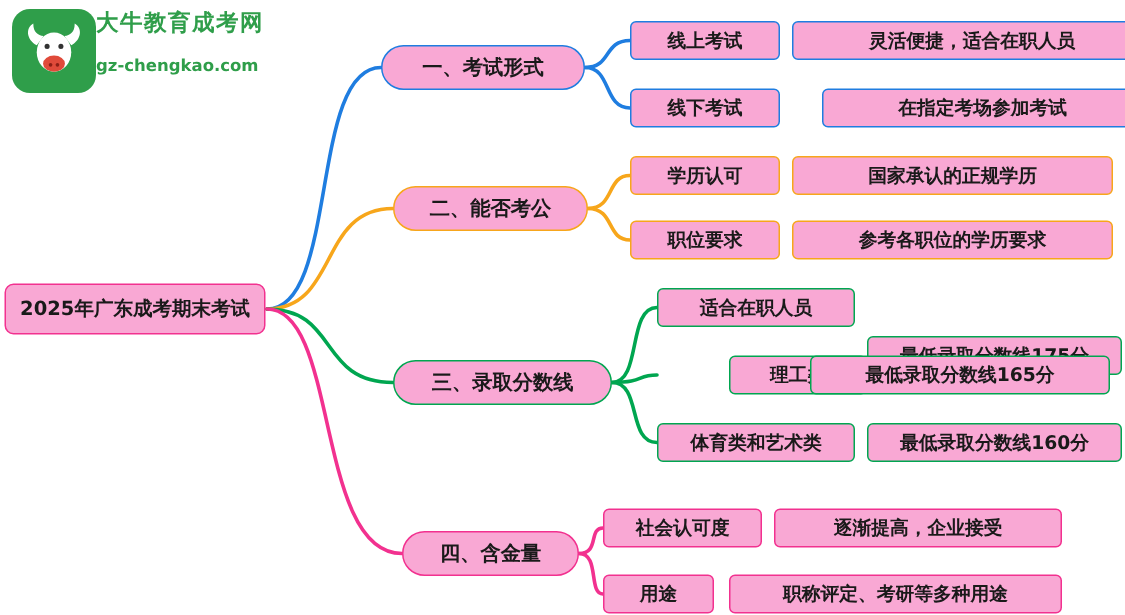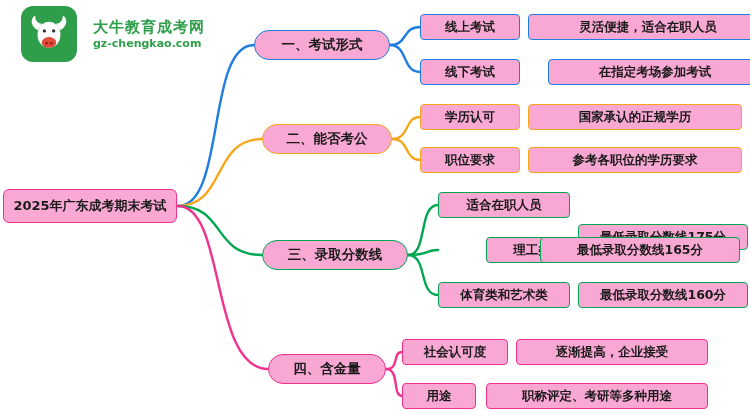--- a/index.html
+++ b/index.html
@@ -34,36 +34,36 @@
     border-radius:16px;
     font-size:13.5px;font-weight:700;
     height:30px;
   }
   .child,.childdesc{
     border-radius:4px;
     font-size:12.5px;font-weight:600;
     height:26px;
   }
   .logo{
-    position:absolute;left:21px;top:6px;
-    display:flex;align-items:center;gap:16px;
+    position:absolute;left:8px;top:6px;
+    display:flex;gap:0;
     z-index:3;
   }
   .logo-badge{
     width:56px;height:56px;
     background:#2f9e4a;
     border-radius:12px;
     display:flex;align-items:center;justify-content:center;
   }
   .logo-badge svg{width:46px;height:46px;}
   .logo-name{
     color:#2f9e4a;font-size:15px;font-weight:700;letter-spacing:1px;
   }
   .logo-url{
-    color:#2f9e4a;font-size:11px;font-weight:600;margin-top:0;
+    color:#2f9e4a;font-size:11px;font-weight:600;margin-top:12px;
   }
 </style>
 </head>
 <body>
 
 <div class="canvas">
 
   <svg class="links" width="750" height="410">
     <path d="M178,206 C226,206 206,45 254,45" stroke="#1f7de0"></path>
     <path d="M390,45 C408,45 402,27 420,27" stroke="#1f7de0"></path>

